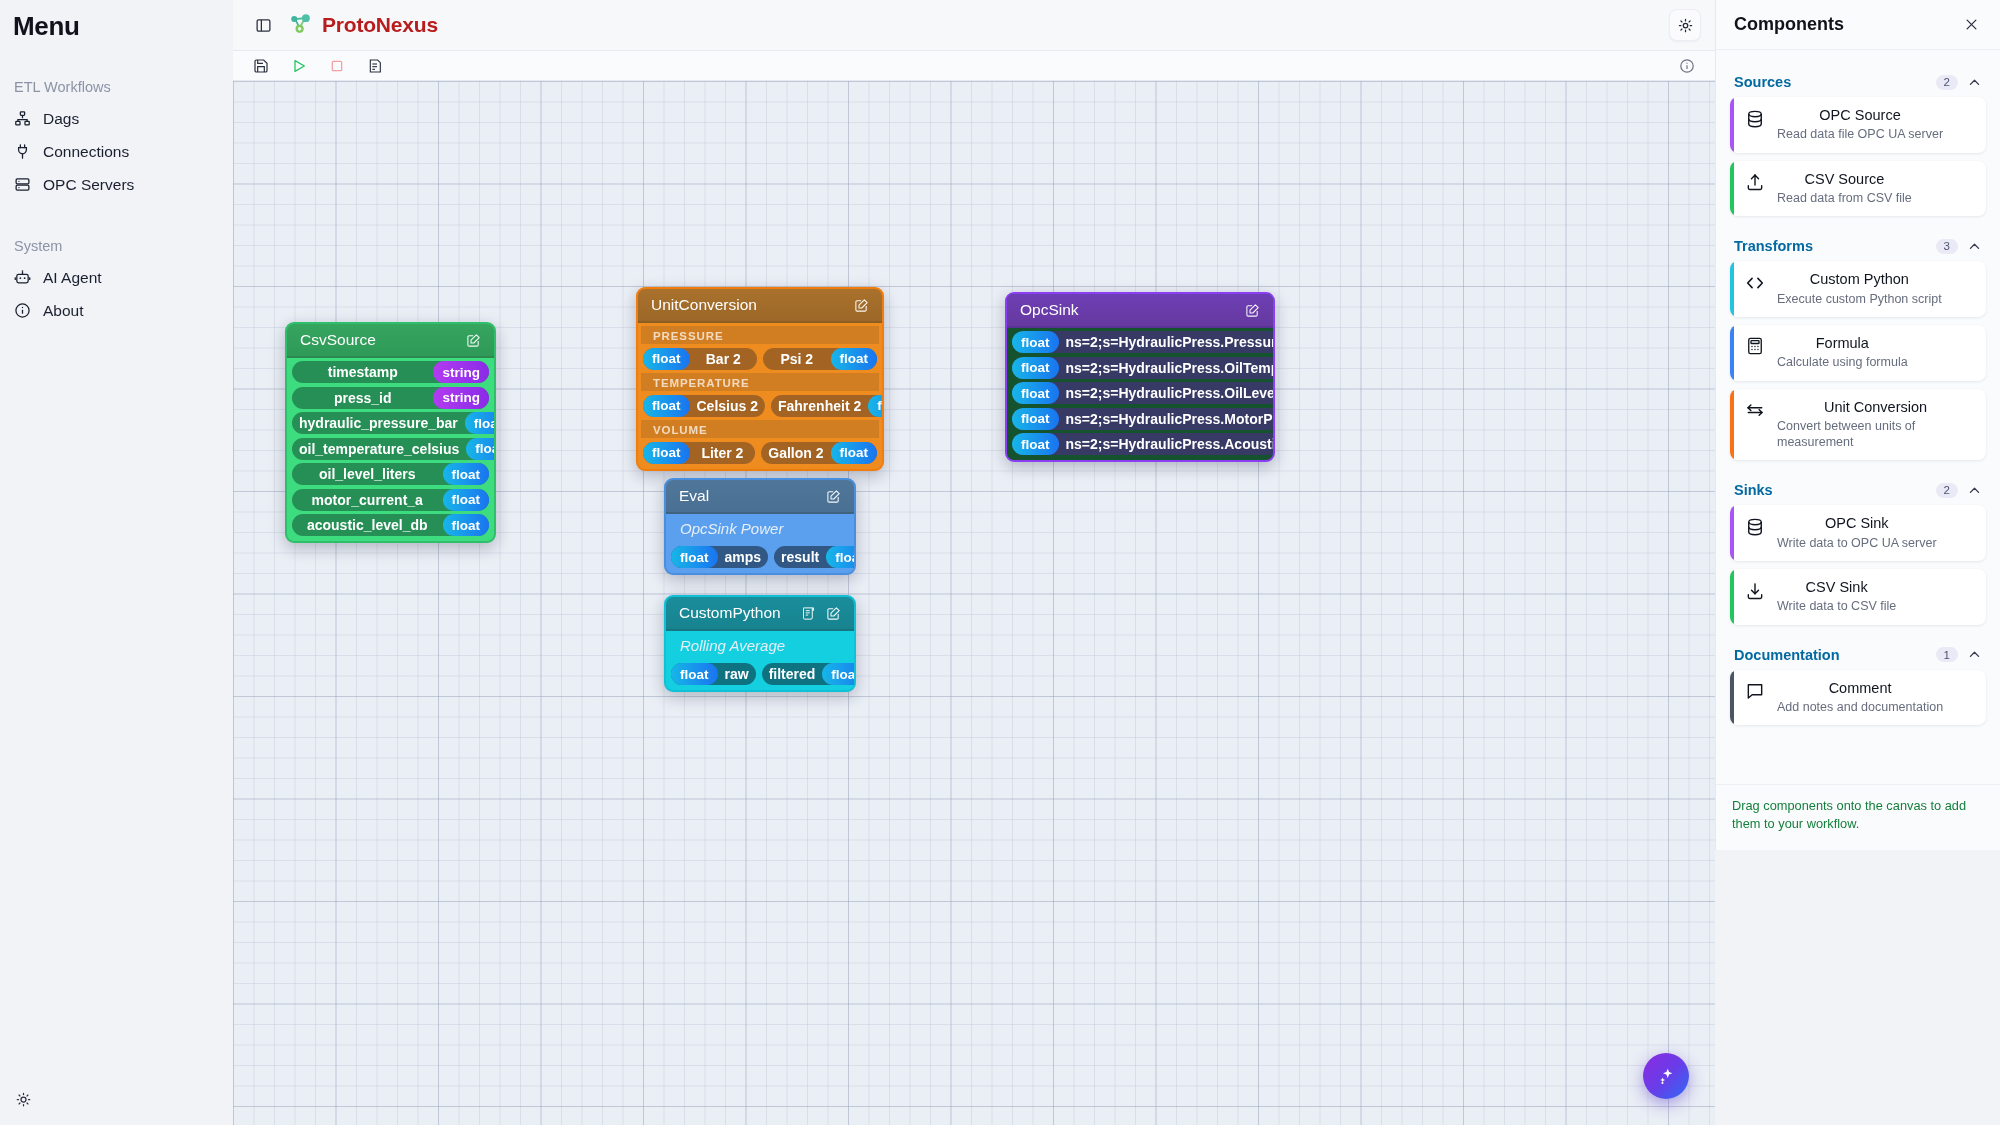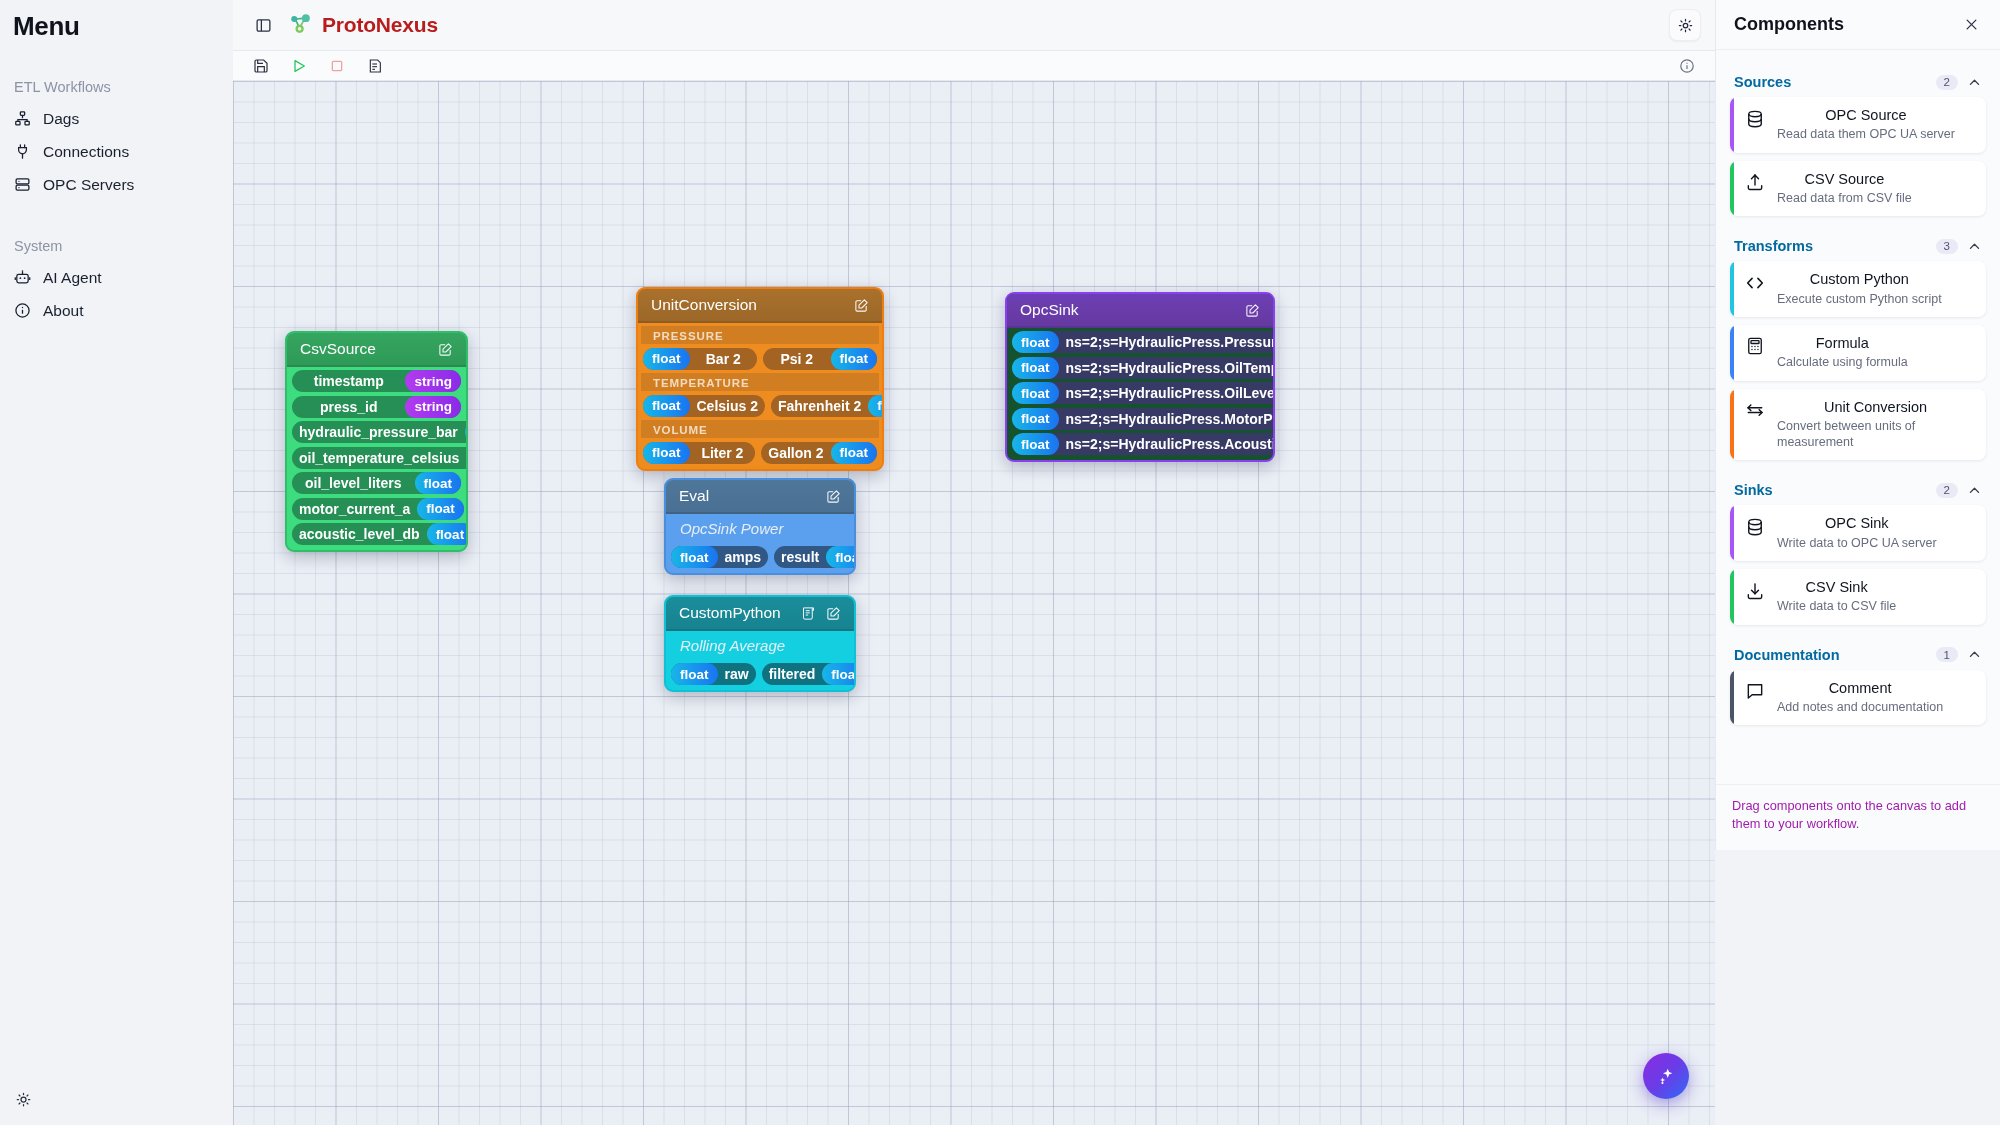--- a/index.html
+++ b/index.html
@@ -187,21 +187,21 @@
     padding: 10px 12px 10px 14px; position: relative; cursor: grab;
     box-shadow: 0 1px 3px rgba(25,35,60,.09); overflow: hidden;
   }
   .comp-accent { position: absolute; left: 0; top: 0; bottom: 0; width: 4px; border-radius: 8px 0 0 8px; }
   .comp-ic { width: 21px; height: 21px; flex: 0 0 21px; display:flex; align-items:center; justify-content:center; color:#1a1e2b; margin-top:1px; }
   .comp-txt { display: flex; flex-direction: column; gap: 2px; }
   .comp-name { font-size: 14.5px; color: #11151f; line-height: 1.2; text-align: center; }
   .comp-desc { font-size: 12.5px; color: #666d7e; line-height: 1.3; }
   .rpanel-foot {
     border-top: 1px solid #edeff4; padding: 12px 16px 16px 16px;
-    font-size: 12.8px; color: #a21caf; line-height: 1.45; flex: 0 0 auto;
+    font-size: 12.8px; color: #15803d; line-height: 1.45; flex: 0 0 auto;
   }
 </style>
 </head>
 <body>
 
 <div id="app">
 
   <aside class="sidebar">
     <div class="menu-title">Menu</div>
     <div id="side-groups">
@@ -349,21 +349,21 @@
           <path d="M 242 393 C 312.56 393, 339.44 371.5, 410 371.5" fill="none" stroke="#6e737c" stroke-width="2.2"></path>
           <path d="M 242 418.5 C 324.32 418.5, 355.68 476, 438 476" fill="none" stroke="#6e737c" stroke-width="2.2"></path>
           <path d="M 242 444 C 324.32 444, 355.68 593, 438 593" fill="none" stroke="#6e737c" stroke-width="2.2"></path>
           <path d="M 644 277.5 C 700.7 277.5, 722.3 261, 779 261" fill="none" stroke="#6e737c" stroke-width="2.2"></path>
           <path d="M 681.734375 324.5 C 722.5859375 324.5, 738.1484375 286.5, 779 286.5" fill="none" stroke="#6e737c" stroke-width="2.2"></path>
           <path d="M 644 371.5 C 700.7 371.5, 722.3 312, 779 312" fill="none" stroke="#6e737c" stroke-width="2.2"></path>
           <path d="M 639.703125 476 C 698.2078125 476, 720.4953125 337.5, 779 337.5" fill="none" stroke="#6e737c" stroke-width="2.2"></path>
           <path d="M 635.8125 593 C 695.95125 593, 718.86125 363, 779 363" fill="none" stroke="#6e737c" stroke-width="2.2"></path>
         </svg>
       <div id="nodes-layer">
-          <div class="node n-green" style="left: 52px; top: 250px; width: 183px;">
+          <div class="node n-green" style="left: 52px; top: 241px; width: 211px;">
             <div class="node-head">
               <span class="hname">CsvSource</span>
               <span class="node-head-actions">
                 <span class="hact">
                   <svg viewBox="0 0 24 24" width="15" height="15" fill="none" stroke="#ffffff" stroke-width="1.7" stroke-linejoin="round">
                     <path d="M19.5 12.6V19a2 2 0 0 1-2 2H5a2 2 0 0 1-2-2V6.5a2 2 0 0 1 2-2h6.5"></path>
                     <path d="M16.6 2.9l4.5 4.5-8.6 8.6H8v-4.5z"></path>
                   </svg>
                 </span>
               </span>
@@ -603,21 +603,21 @@
           <span class="comp-accent" style="background:#a855f7"></span>
           <span class="comp-ic">
             <svg viewBox="0 0 24 24" width="20" height="20" fill="none" stroke="#11151f" stroke-width="1.7">
               <ellipse cx="12" cy="6" rx="7.5" ry="3.2"></ellipse>
               <path d="M4.5 6v12c0 1.8 3.4 3.2 7.5 3.2s7.5-1.4 7.5-3.2V6"></path>
               <path d="M4.5 12c0 1.8 3.4 3.2 7.5 3.2s7.5-1.4 7.5-3.2"></path>
             </svg>
           </span>
           <span class="comp-txt">
             <span class="comp-name">OPC Source</span>
-            <span class="comp-desc">Read data them OPC UA server</span>
+            <span class="comp-desc">Read data file OPC UA server</span>
           </span>
         </div>
         <div class="comp-card">
           <span class="comp-accent" style="background:#22c55e"></span>
           <span class="comp-ic">
             <svg viewBox="0 0 24 24" width="20" height="20" fill="none" stroke="#11151f" stroke-width="1.7" stroke-linecap="round">
               <path d="M4 16.5v2.8a1.6 1.6 0 0 0 1.6 1.6h12.8a1.6 1.6 0 0 0 1.6-1.6v-2.8"></path>
               <polyline points="7.8 8 12 3.6 16.2 8"></polyline>
               <line x1="12" y1="3.6" x2="12" y2="15.5"></line>
             </svg>

